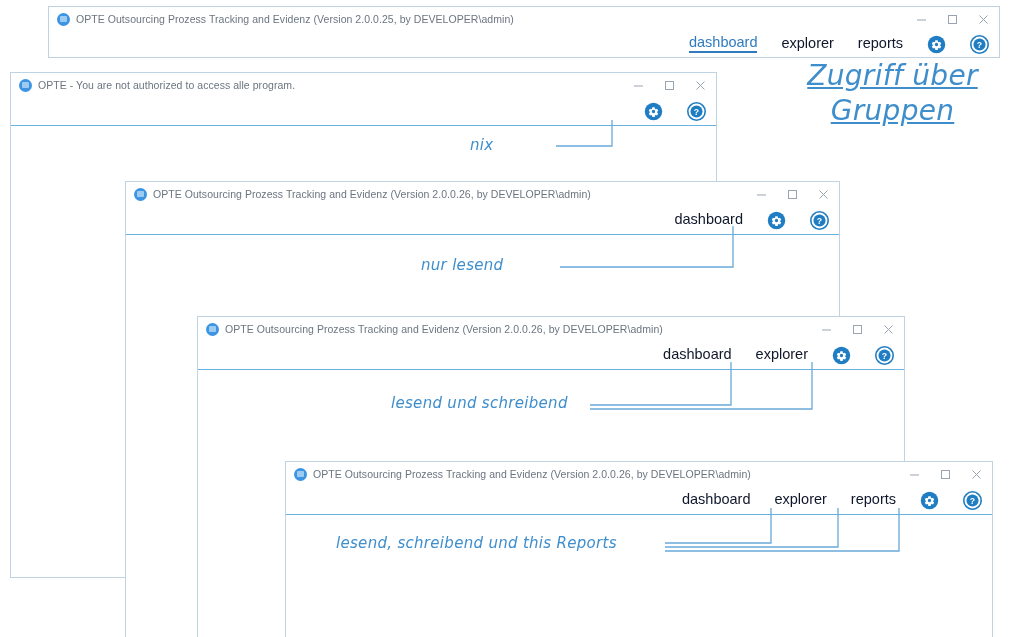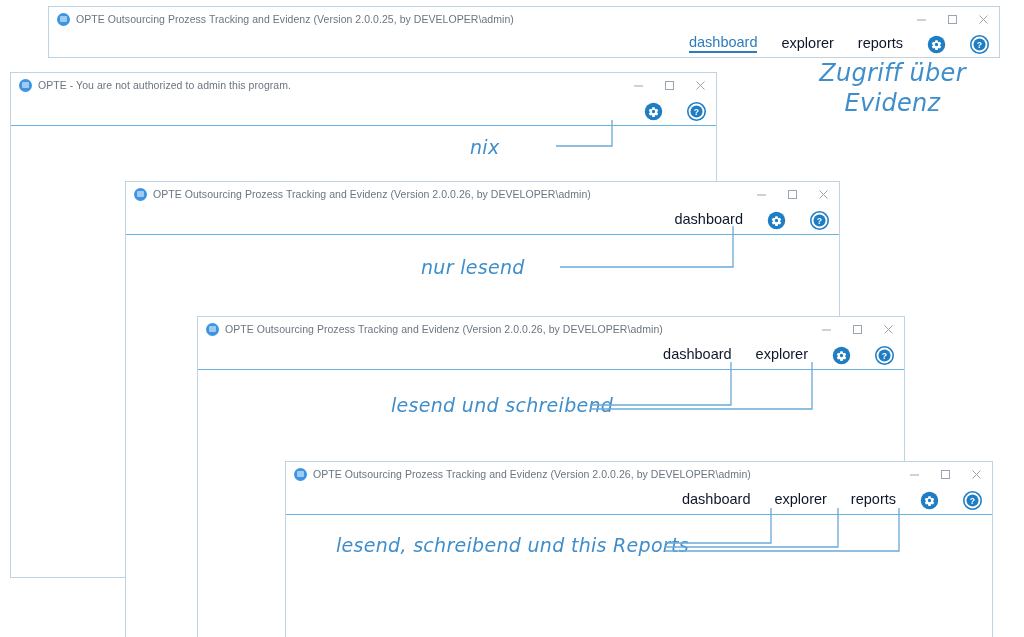--- a/index.html
+++ b/index.html
@@ -120,25 +120,25 @@
   #win-5 { left: 285px; top: 461px; width: 708px; height: 190px; }
 
   #win-1 .navrow { height: 26px; flex: 0 0 26px; }
 
   
   .annot {
     position: absolute;
     color: #3f8ecc;
     font-family: "DejaVu Sans", sans-serif;
     font-style: italic;
-    font-size: 19px;
+    font-size: 15px;
     white-space: nowrap;
     letter-spacing: 0.3px;
   }
-  .annot.big { font-size: 24px; }
+  .annot.big { font-size: 28px; text-decoration: underline; }
   .annot-center { text-align: center; }
 
   .leader {
     position: absolute;
     pointer-events: none;
   }
   .leader svg { display: block; overflow: visible; }
 </style>
 </head>
 <body>
@@ -186,21 +186,21 @@
         </svg>
       </span>
     </div>
     <div class="header-rule"></div>
     <div class="win-body"></div>
   </div>
 
   <div class="window" id="win-2">
     <div class="titlebar">
       <span class="app-icon"></span>
-      <span class="title-text">OPTE - You are not authorized to admin this program.</span>
+      <span class="title-text">OPTE - You are not authorized to access alle program.</span>
       <div class="winbtns">
         <div class="winbtn">
           <svg width="11" height="11" viewBox="0 0 11 11">
               <line x1="1" y1="6" x2="10" y2="6" stroke="#9aa5b1" stroke-width="1"></line>
             </svg>
         </div>
         <div class="winbtn">
           <svg width="11" height="11" viewBox="0 0 11 11">
               <rect x="1.5" y="1.5" width="8" height="8" fill="none" stroke="#9aa5b1" stroke-width="1"></rect>
             </svg>
@@ -359,21 +359,21 @@
           <text x="12" y="16.3" text-anchor="middle" font-family="Liberation Sans, sans-serif" font-size="11" font-weight="bold" fill="#ffffff">?</text>
         </svg>
       </span>
     </div>
     <div class="header-rule"></div>
     <div class="win-body"></div>
   </div>
 
   <div class="annot big annot-center" style="left:800px; top:58px; width:185px; line-height:1.25;">
     <div>Zugriff über</div>
-    <div>Evidenz</div>
+    <div>Gruppen</div>
   </div>
 
   <div class="annot" style="left:470px; top:136px;">nix</div>
   <div class="leader" style="left:556px; top:120px;">
     <svg width="70" height="35" viewBox="0 0 70 35">
       <path d="M0 26 L56 26 L56 0" fill="none" stroke="#6aa9d8" stroke-width="1.3"></path>
     </svg>
   </div>
 
   <div class="annot" style="left:421px; top:256px;">nur lesend</div>

